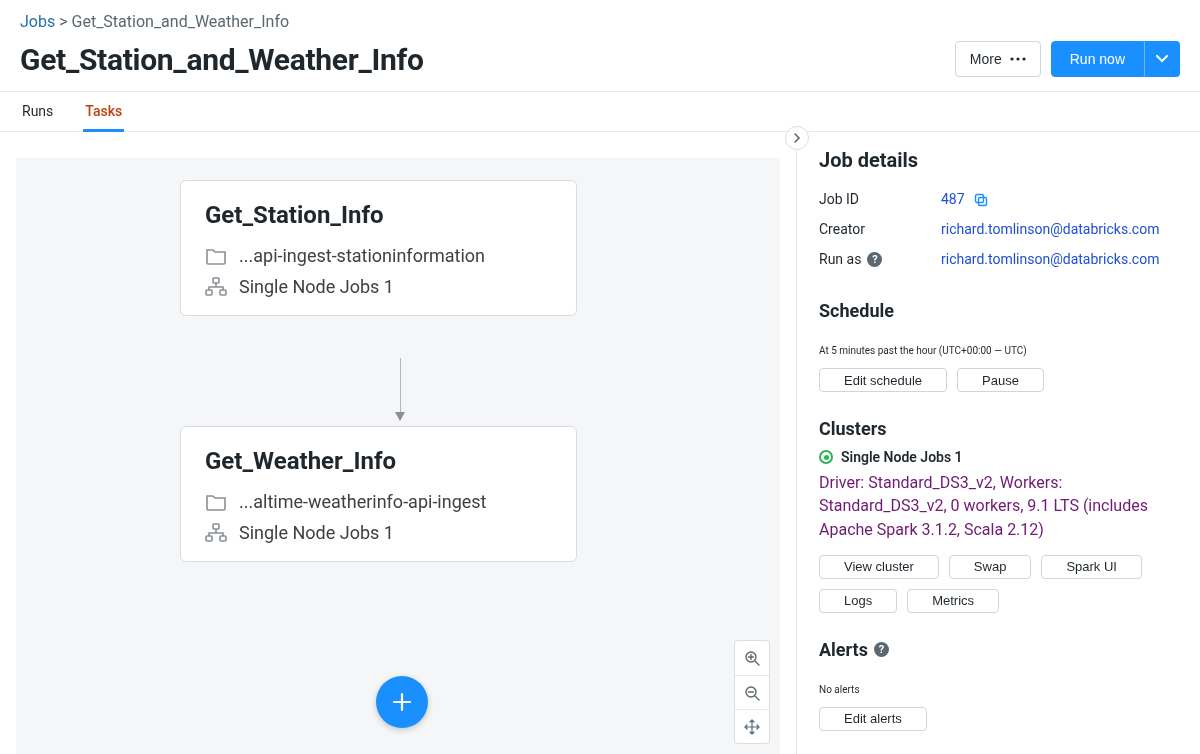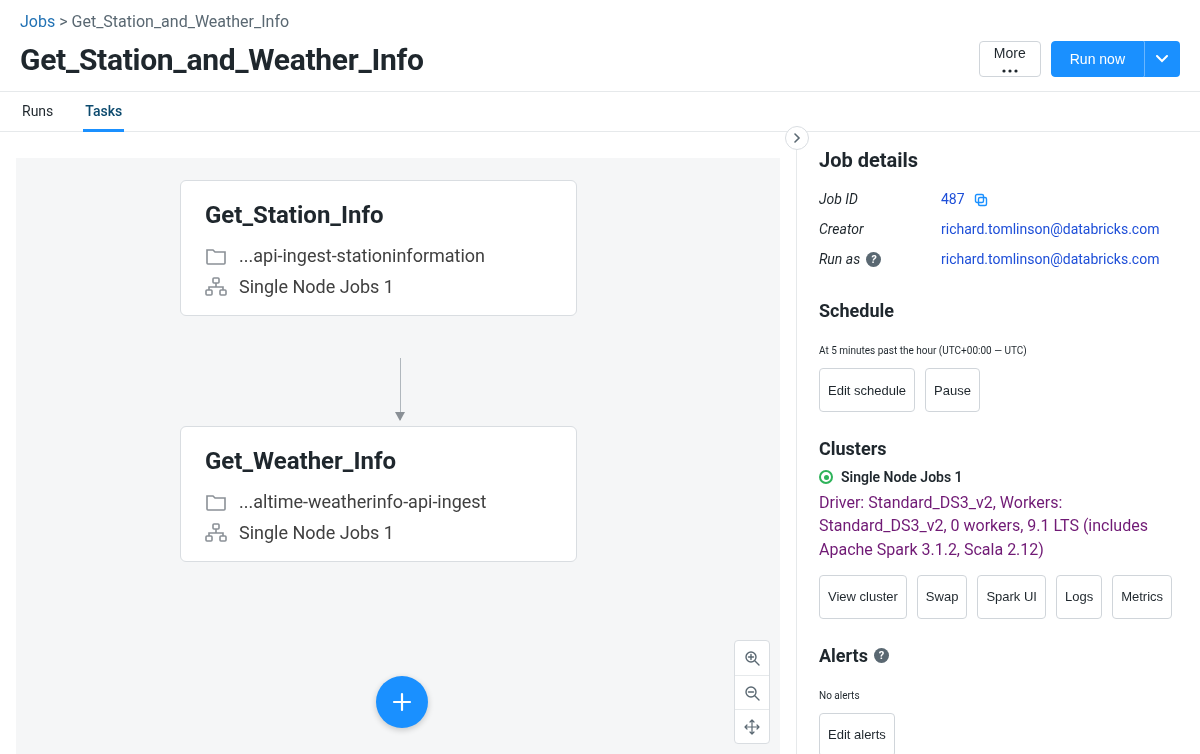--- a/index.html
+++ b/index.html
@@ -33,23 +33,22 @@
   justify-content: center;
   gap: 8px;
   height: 36px;
   padding: 0 14px;
   border: 1px solid #d0d5da;
   border-radius: 4px;
   background: #fff;
   font-size: 14px;
   color: #1f272d;
   cursor: pointer;
-  flex-direction: column;
-}
-.btn.small { height: 44px; padding: 0 8px; font-size: 13px; }
+}
+.btn.small { height: 24px; padding: 0 24px; font-size: 13px; }
 
 .btn-primary-group { display: flex; }
 .btn-primary {
   display: inline-flex; align-items: center; justify-content: center;
   height: 36px; padding: 0 18px;
   background: #1a90ff; color: #fff; border: 1px solid #1a90ff;
   border-radius: 4px 0 0 4px; font-size: 14px; cursor: pointer;
 }
 .btn-primary-chevron {
   display: inline-flex; align-items: center; justify-content: center;
@@ -65,21 +64,21 @@
   border-bottom: 1px solid #e6e9eb;
 }
 .tab {
   padding: 11px 2px 10px 2px;
   font-size: 14px;
   color: #1f272d;
   cursor: pointer;
   border-bottom: 3px solid transparent;
   margin-bottom: -1px;
 }
-.tab.active { color: #0c4a6e; border-bottom-color: #1a90ff; font-weight: 500; }
+.tab.active { color: #c2410c; border-bottom-color: #1a90ff; font-weight: 500; }
 
 .main-area { display: flex; height: calc(754px - 116px); }
 
 .canvas-wrap {
   position: relative;
   flex: 1;
   background: #fff;
   padding: 26px 16px 16px 16px;
 }
 .canvas {
@@ -161,21 +160,21 @@
 .side-panel {
   width: 404px;
   border-left: 1px solid #e6e9eb;
   padding: 16px 22px 20px 22px;
   overflow-y: auto;
   position: relative;
 }
 .side-panel h2 { font-size: 20px; font-weight: 700; margin-bottom: 12px; }
 .side-panel h3 { font-size: 18px; font-weight: 700; margin-top: 26px; margin-bottom: 10px; display:flex; align-items:center; gap:6px;}
 .kv-row { display: flex; padding: 7px 0; font-size: 14px; }
-.kv-row .k { width: 122px; color: #1f272d; display:flex; align-items:center; gap:6px;font-style:italic;}
+.kv-row .k { width: 122px; color: #1f272d; display:flex; align-items:center; gap:6px;}
 .kv-row .v { color: #1d4ed8; }
 .schedule-text { font-size: 10px; color: #1f272d; margin-bottom: 12px; margin-top: 24px; }
 .btn-row { display: flex; flex-wrap: wrap; gap: 10px; }
 .cluster-name-row { display: flex; align-items: center; gap: 8px; font-weight: 600; margin-bottom: 6px; }
 .cluster-desc { font-size: 16px; color: #701a75; line-height: 1.45; margin-bottom: 14px; }
 .help-icon {
   display:inline-flex; width:15px; height:15px; border-radius:50%;
   background:#5a6872; color:#fff; font-size:11px; font-weight:700;
   align-items:center; justify-content:center;
 }

